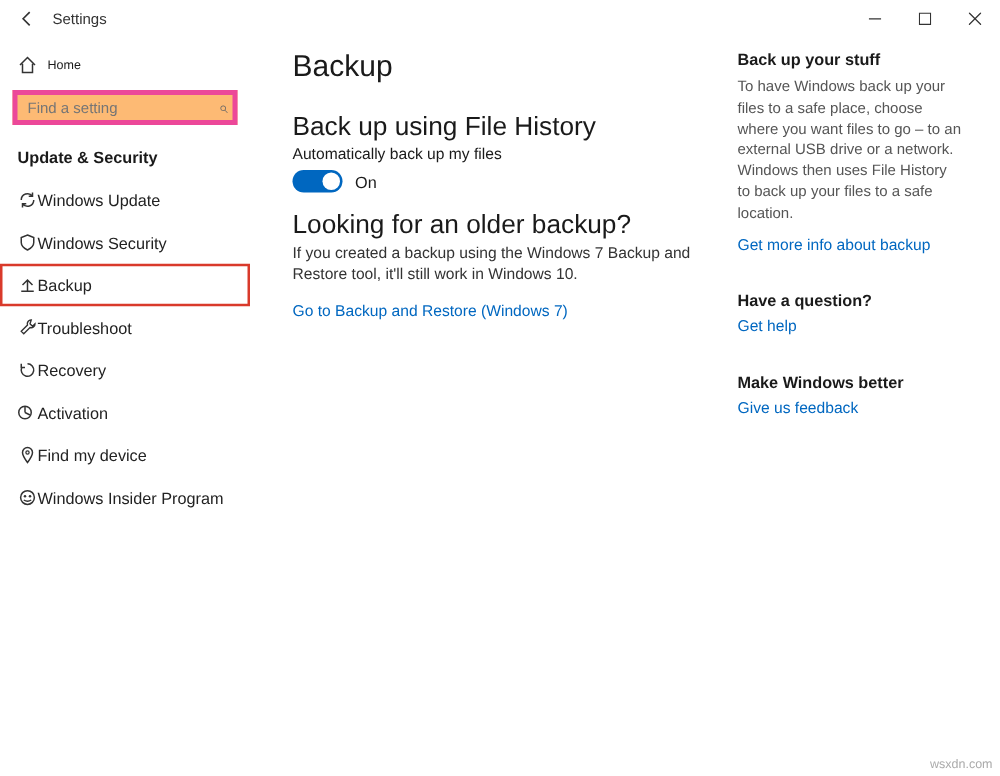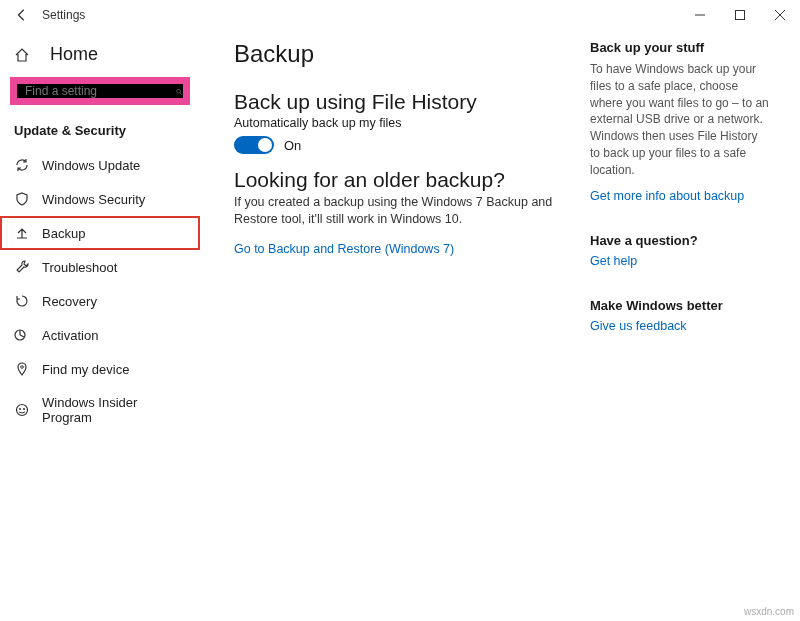--- a/index.html
+++ b/index.html
@@ -45,47 +45,46 @@
     display:flex;
     height: calc(100% - 30px);
   }
   .sidebar {
     width: 200px;
     padding: 6px 0 0 0;
   }
   .home-row {
     display:flex; align-items:center;
     padding: 8px 14px;
-    gap:20px;
-    font-size:18px;
+    gap:8px;
+    font-size:10px;
   }
   .search-wrap { padding: 4px 10px 10px 10px; }
   .search {
     width: 100%;
     height: 28px;
-    border: 7px solid #ec4899;
+    border: 4px solid #ec4899;
     padding: 0 26px 0 8px;
     font-size: 12px;
     color:#666;
-    background:#000000;
+    background:#fdba74;
   }
   .search-box { position:relative; }
   .search-icon {
     position:absolute; right:8px; top:6px;
     color:#666; font-size:13px;
     transform: scaleX(-1);
   }
   .section-label {
     padding: 8px 14px 10px 14px;
     font-weight:600;
     font-size:13px;
   }
   .nav-item {
     display:flex; align-items:center;
-    gap:12px;
     padding: 9px 14px;
     font-size:13px;
     color:#222;
   }
   .nav-item .ic {
     width:16px; height:16px;
     display:flex; align-items:center; justify-content:center;
     color:#333;
     flex-shrink:0;
   }

